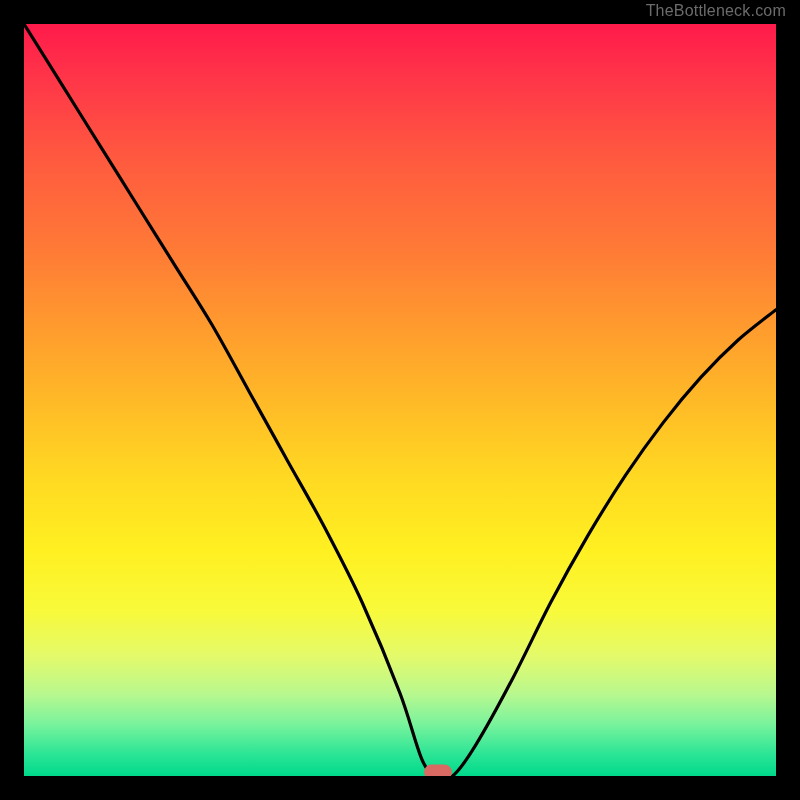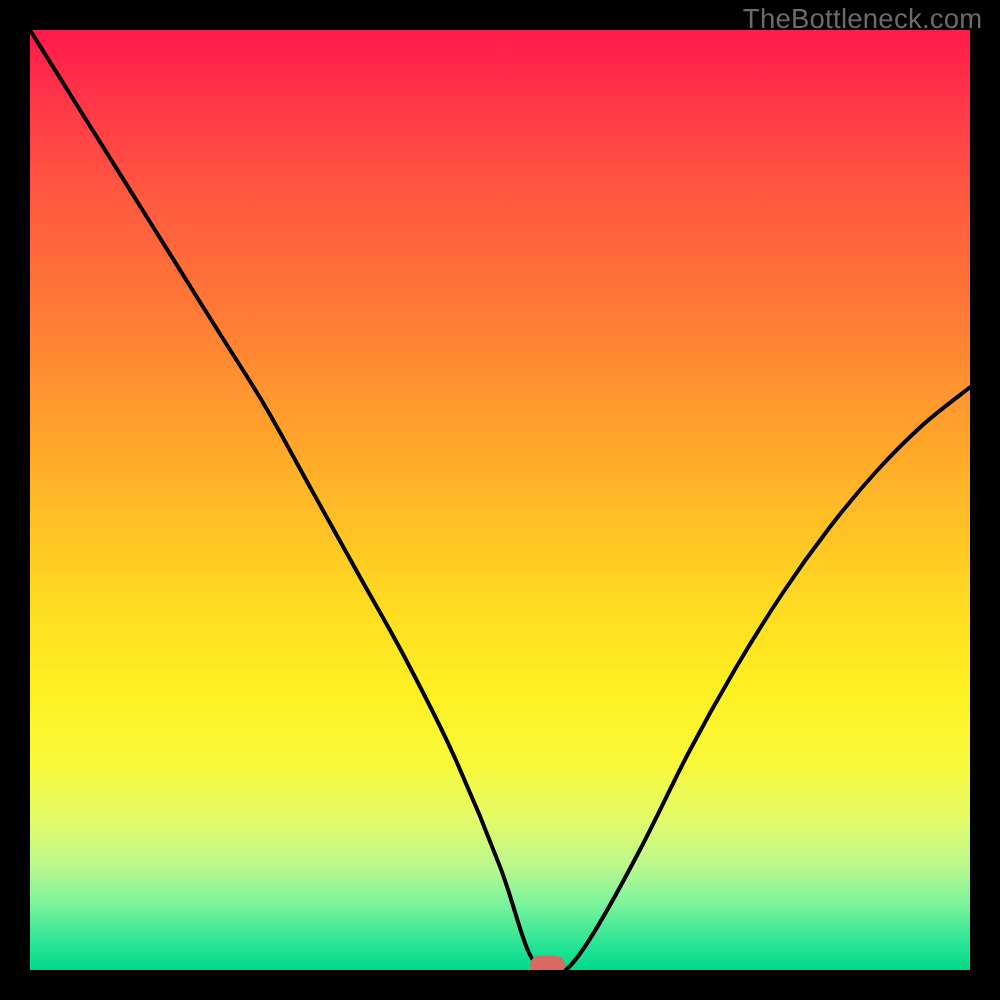--- a/index.html
+++ b/index.html
@@ -15,21 +15,21 @@
     position: relative;
     width: 800px;
     height: 800px;
     background: #000;
   }
   .watermark {
     position: absolute;
     top: 2px;
     right: 14px;
     color: #6b6b6b;
-    font-size: 22px;
+    font-size: 16px;
     font-weight: 500;
     letter-spacing: 0.2px;
     z-index: 20;
     user-select: none;
   }
   .plot-area {
     position: absolute;
     left: 24px;
     top: 24px;
     width: 752px;

